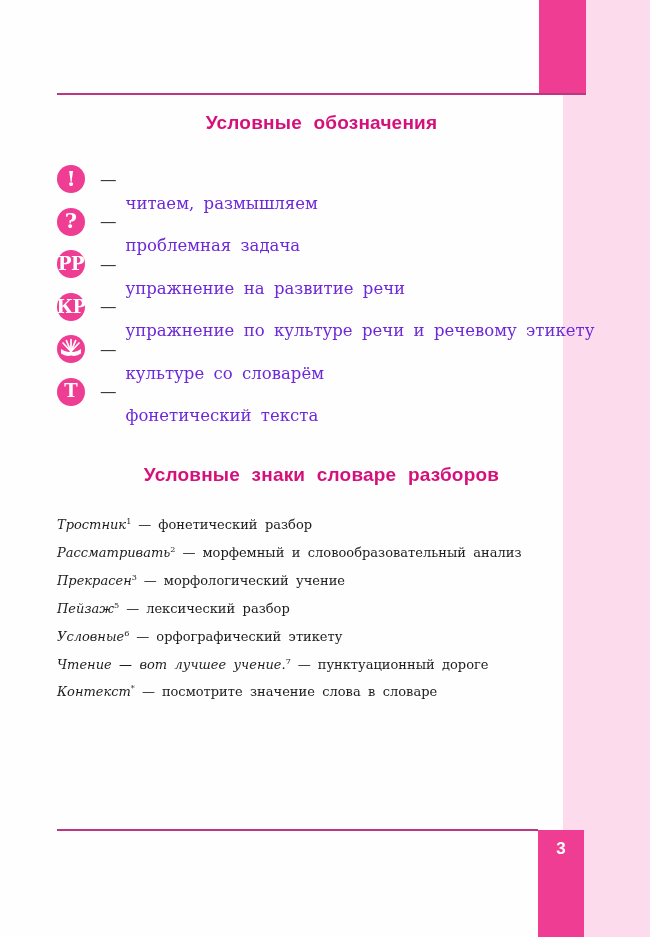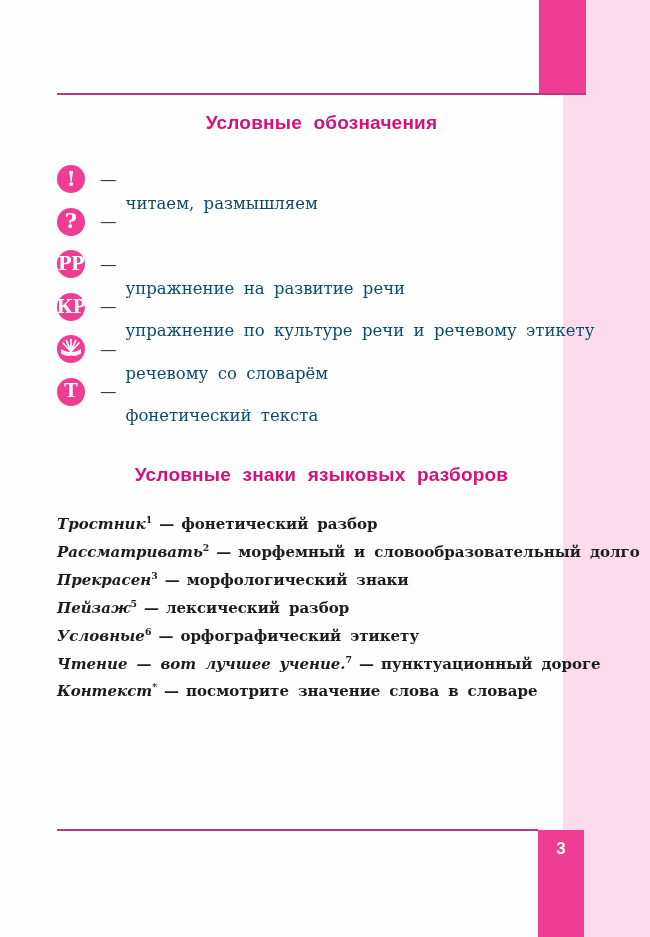--- a/index.html
+++ b/index.html
@@ -61,27 +61,26 @@
   .circle{
     flex:0 0 28px;width:28px;height:28px;border-radius:50%;
     background:#ee3d92;color:#fff;
     display:flex;align-items:center;justify-content:center;
     font-weight:bold;
   }
   .glyph-big{font-size:21px;line-height:1;transform:translateY(-1px);}
   .glyph-sm{font-size:18px;line-height:1;letter-spacing:-.5px;}
   .glyph-t{font-size:18px;line-height:1;transform:translateY(-1px);}
   .dash{margin:0 9px 0 15px;color:#333;}
-  .llabel{color:#0c4a6e;margin-top:48px;}
+  .llabel{color:#6d28d9;margin-top:48px;}
   
   .parses{
     position:absolute;top:511px;left:57px;right:20px;
-    font-size:15px;line-height:27.9px;
+    font-size:13px;line-height:27.9px;
     word-spacing:.25em;
-    font-weight:bold;
   }
   .pline{white-space:nowrap;}
   .term{font-style:italic;}
   .pline sup{
     font-size:62%;font-style:normal;line-height:0;
     vertical-align:super;
   }
   .dash2{margin:0 7px;}
   svg.dict{display:block;}
 </style>
@@ -104,20 +103,21 @@
         </span>
       <span class="dash">—</span>
       <span class="llabel">читаем, размышляем</span>
     </div>
 
     <div class="lrow">
       <span class="circle">
           <span class="glyph-big">?</span>
         </span>
       <span class="dash">—</span>
+      <span class="llabel">проблемная задача</span>
     </div>
 
     <div class="lrow">
       <span class="circle">
           <span class="glyph-sm">РР</span>
         </span>
       <span class="dash">—</span>
       <span class="llabel">упражнение на развитие речи</span>
     </div>
 
@@ -136,47 +136,47 @@
             <path d="M14 16.5 L6 8"></path>
             <path d="M14 16.5 L9.4 5.6"></path>
             <path d="M14 16.5 L14 4.6"></path>
             <path d="M14 16.5 L18.6 5.6"></path>
             <path d="M14 16.5 L22 8"></path>
           </g>
           <path d="M4 14 Q9 17.8 14 16.6 Q19 17.8 24 14 L24 18.6 Q19 22.2 14 20.6 Q9 22.2 4 18.6 Z" fill="#ffffff"></path>
         </svg>
       </span>
       <span class="dash">—</span>
-      <span class="llabel">речевому со словарём</span>
+      <span class="llabel">культуре со словарём</span>
     </div>
 
     <div class="lrow">
       <span class="circle">
           <span class="glyph-t">Т</span>
         </span>
       <span class="dash">—</span>
       <span class="llabel">фонетический текста</span>
     </div>
 
   </div>
 
-  <h2 class="h h2">Условные знаки языковых разборов</h2>
+  <h2 class="h h2">Условные знаки словаре разборов</h2>
 
   <div class="parses">
 
     <div class="pline">
       <span class="term">Тростник</span><sup>1</sup><span class="dash2">—</span><span class="desc">фонетический разбор</span>
     </div>
 
     <div class="pline">
-      <span class="term">Рассматривать</span><sup>2</sup><span class="dash2">—</span><span class="desc">морфемный и словообразовательный долго</span>
-    </div>
-
-    <div class="pline">
-      <span class="term">Прекрасен</span><sup>3</sup><span class="dash2">—</span><span class="desc">морфологический знаки</span>
+      <span class="term">Рассматривать</span><sup>2</sup><span class="dash2">—</span><span class="desc">морфемный и словообразовательный анализ</span>
+    </div>
+
+    <div class="pline">
+      <span class="term">Прекрасен</span><sup>3</sup><span class="dash2">—</span><span class="desc">морфологический учение</span>
     </div>
 
 
     <div class="pline">
       <span class="term">Пейзаж</span><sup>5</sup><span class="dash2">—</span><span class="desc">лексический разбор</span>
     </div>
 
     <div class="pline">
       <span class="term">Условные</span><sup>6</sup><span class="dash2">—</span><span class="desc">орфографический этикету</span>
     </div>

